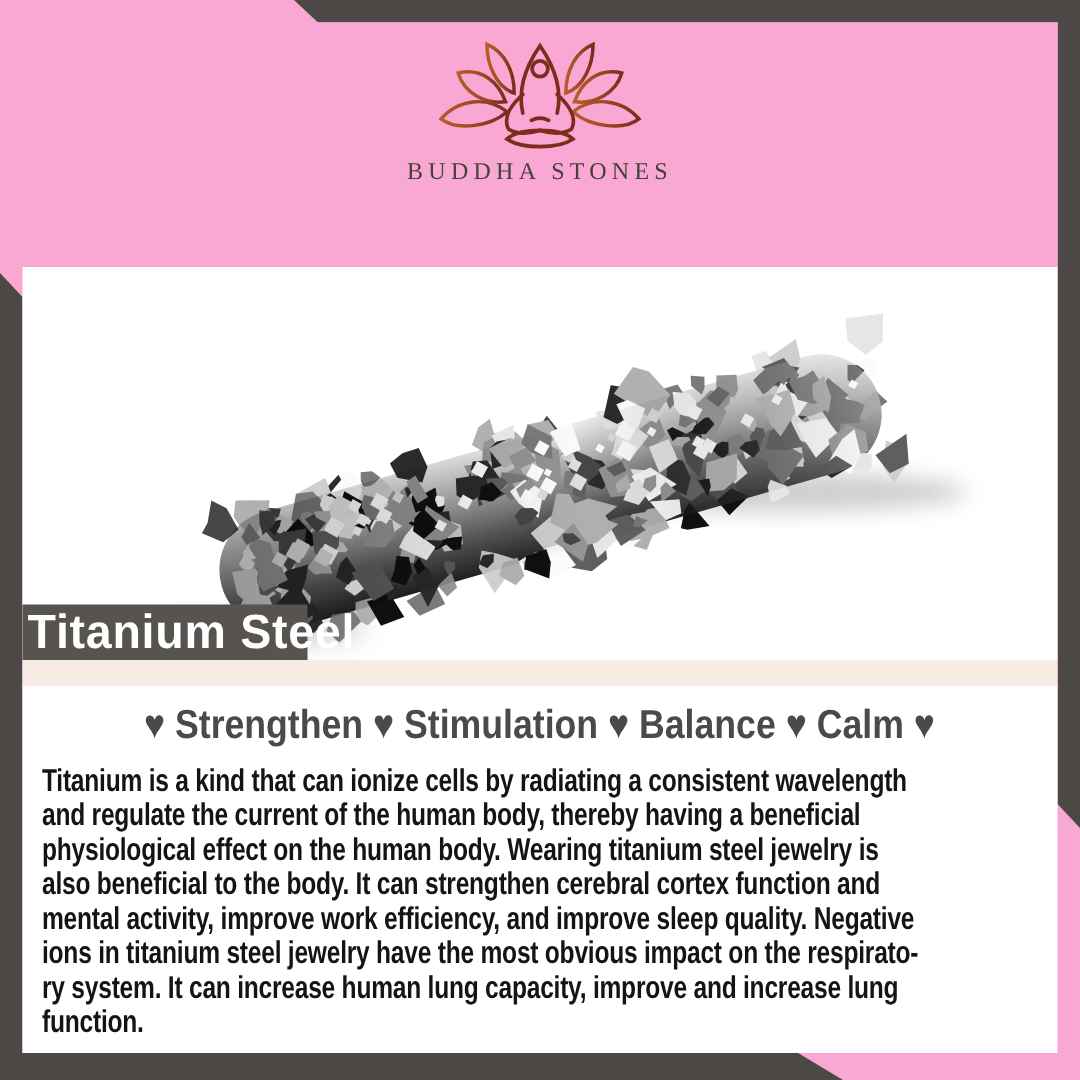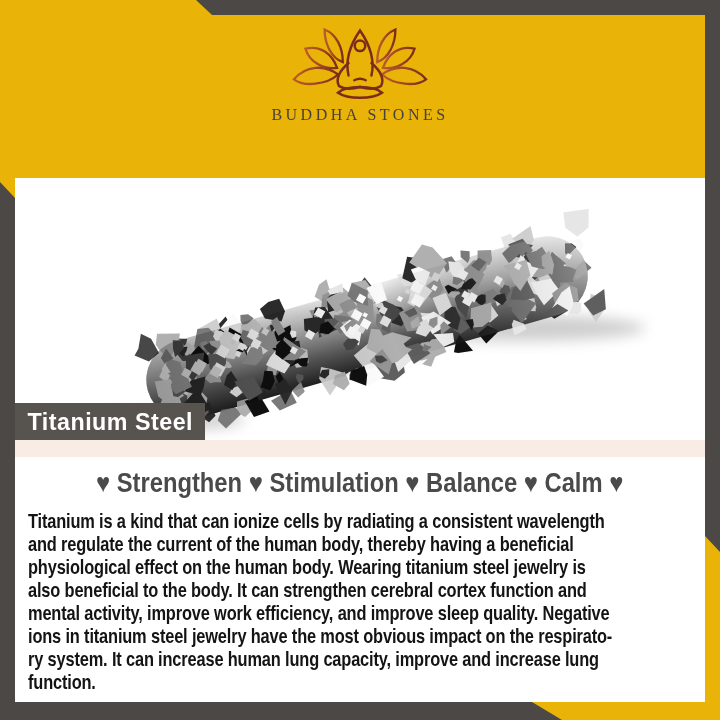--- a/index.html
+++ b/index.html
@@ -1,18 +1,18 @@
 <!DOCTYPE html>
 <html><head>
 <meta charset="utf-8">
 <style>
   html,body{margin:0;padding:0;}
   .page{
     position:relative;width:720px;height:720px;overflow:hidden;
-    background:#eab308;
+    background:#f9a8d4;
     font-family:"Liberation Sans", "DejaVu Sans", sans-serif;
   }
   
   .frame{position:absolute;background:#4b4845;}
   .frame-top{left:0;top:0;width:720px;height:15px;
     clip-path:polygon(196px 0,720px 0,720px 15px,212px 15px);}
   .frame-right{left:705px;top:0;width:15px;height:552px;
     clip-path:polygon(0 0,15px 0,15px 552px,0 536px);}
   .frame-left{left:0;top:180px;width:15px;height:540px;
     clip-path:polygon(0 2px,15px 18px,15px 540px,0 540px);}
@@ -33,21 +33,21 @@
     display:inline-block;white-space:nowrap;line-height:51px;
     font-size:34px;font-weight:bold;color:#4d4d4d;
     transform:scaleX(0.86);transform-origin:50% 50%;
   }
   
   .image-panel{position:absolute;left:15px;top:178px;width:690px;height:262px;background:#ffffff;}
   .image-panel svg{position:absolute;left:0;top:0;}
   .image-label{
     position:absolute;left:15px;top:403px;width:190px;height:37px;
     background:#57534e;color:#ffffff;text-align:center;
-    font-size:24px;font-weight:bold;line-height:37px;letter-spacing:0.5px;
+    font-size:32px;font-weight:bold;line-height:37px;letter-spacing:0.5px;
   }
   .image-label .t{display:inline-block;transform:scaleX(0.97);white-space:nowrap;}
   .gap-strip{position:absolute;left:15px;top:440px;width:690px;height:17px;background:#f8ece5;}
   
   .text-panel{position:absolute;left:15px;top:457px;width:690px;height:245px;background:#ffffff;}
   .benefits-heading{
     margin-top:9px;width:690px;text-align:center;white-space:nowrap;
     font-size:27px;font-weight:bold;color:#4a4a4a;line-height:34px;
   }
   .benefits-heading .t{display:inline-block;transform:scaleX(0.88);transform-origin:50% 50%;white-space:nowrap;}

